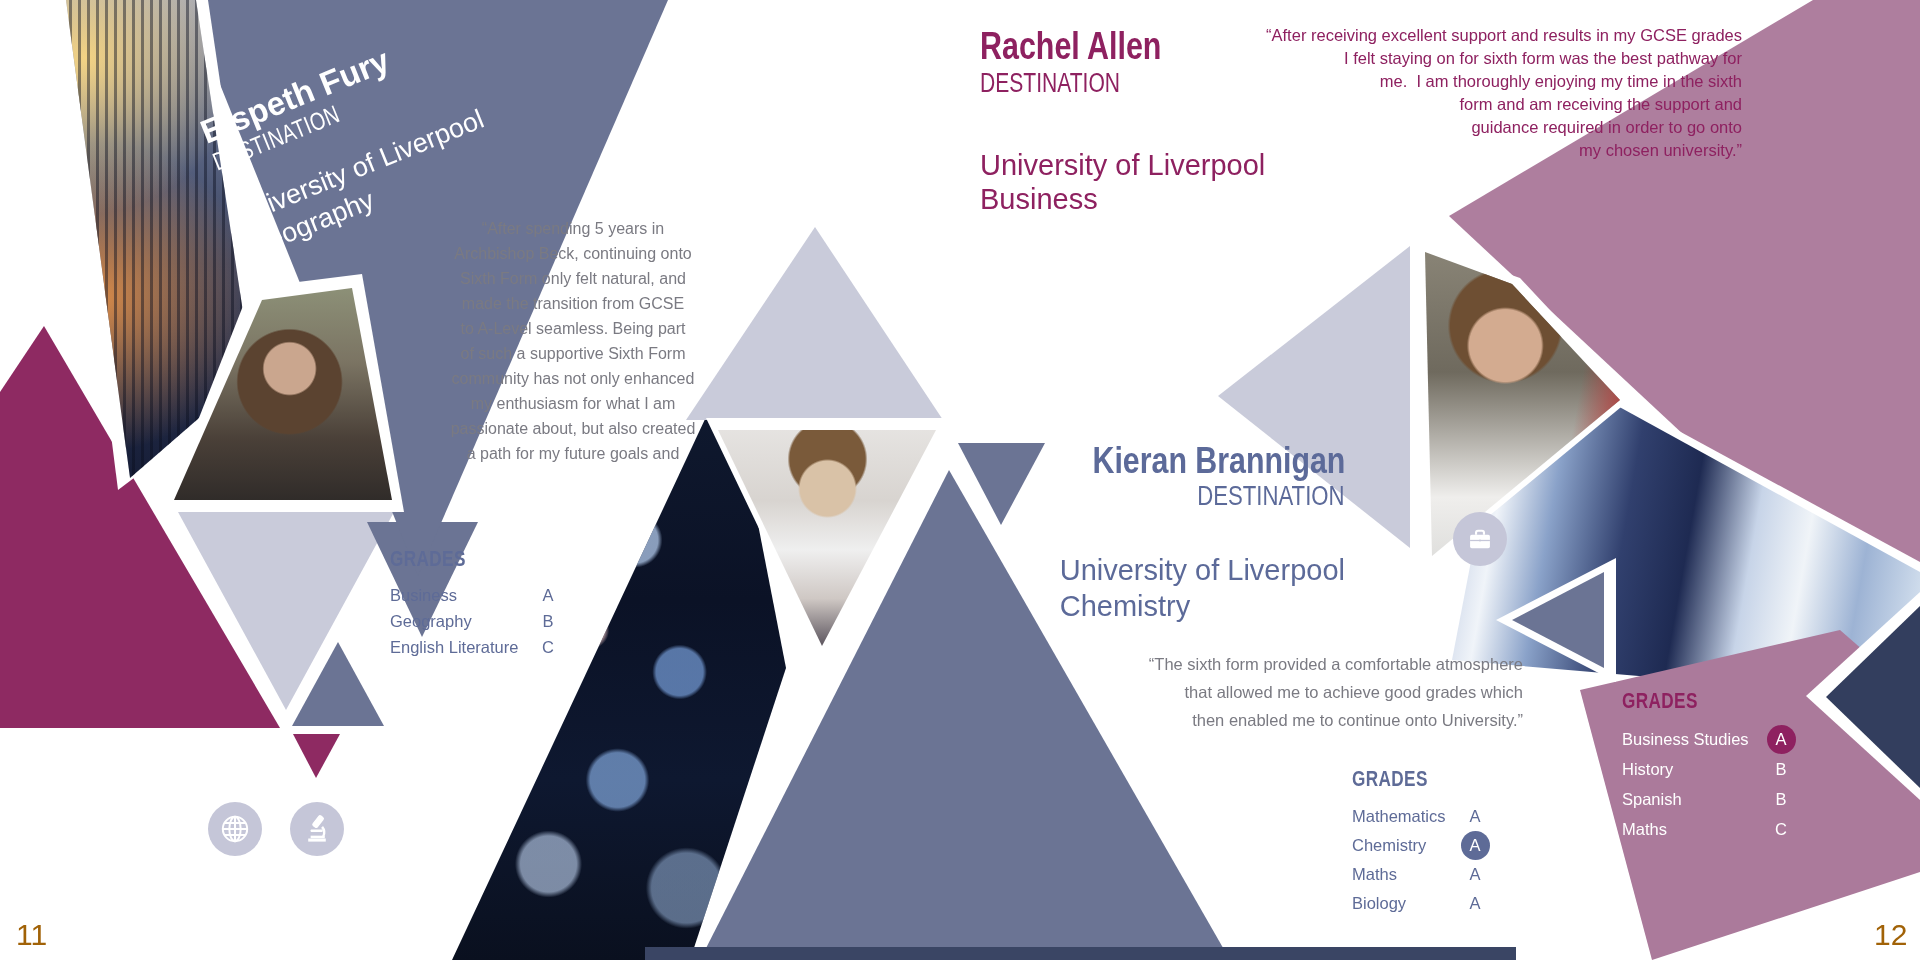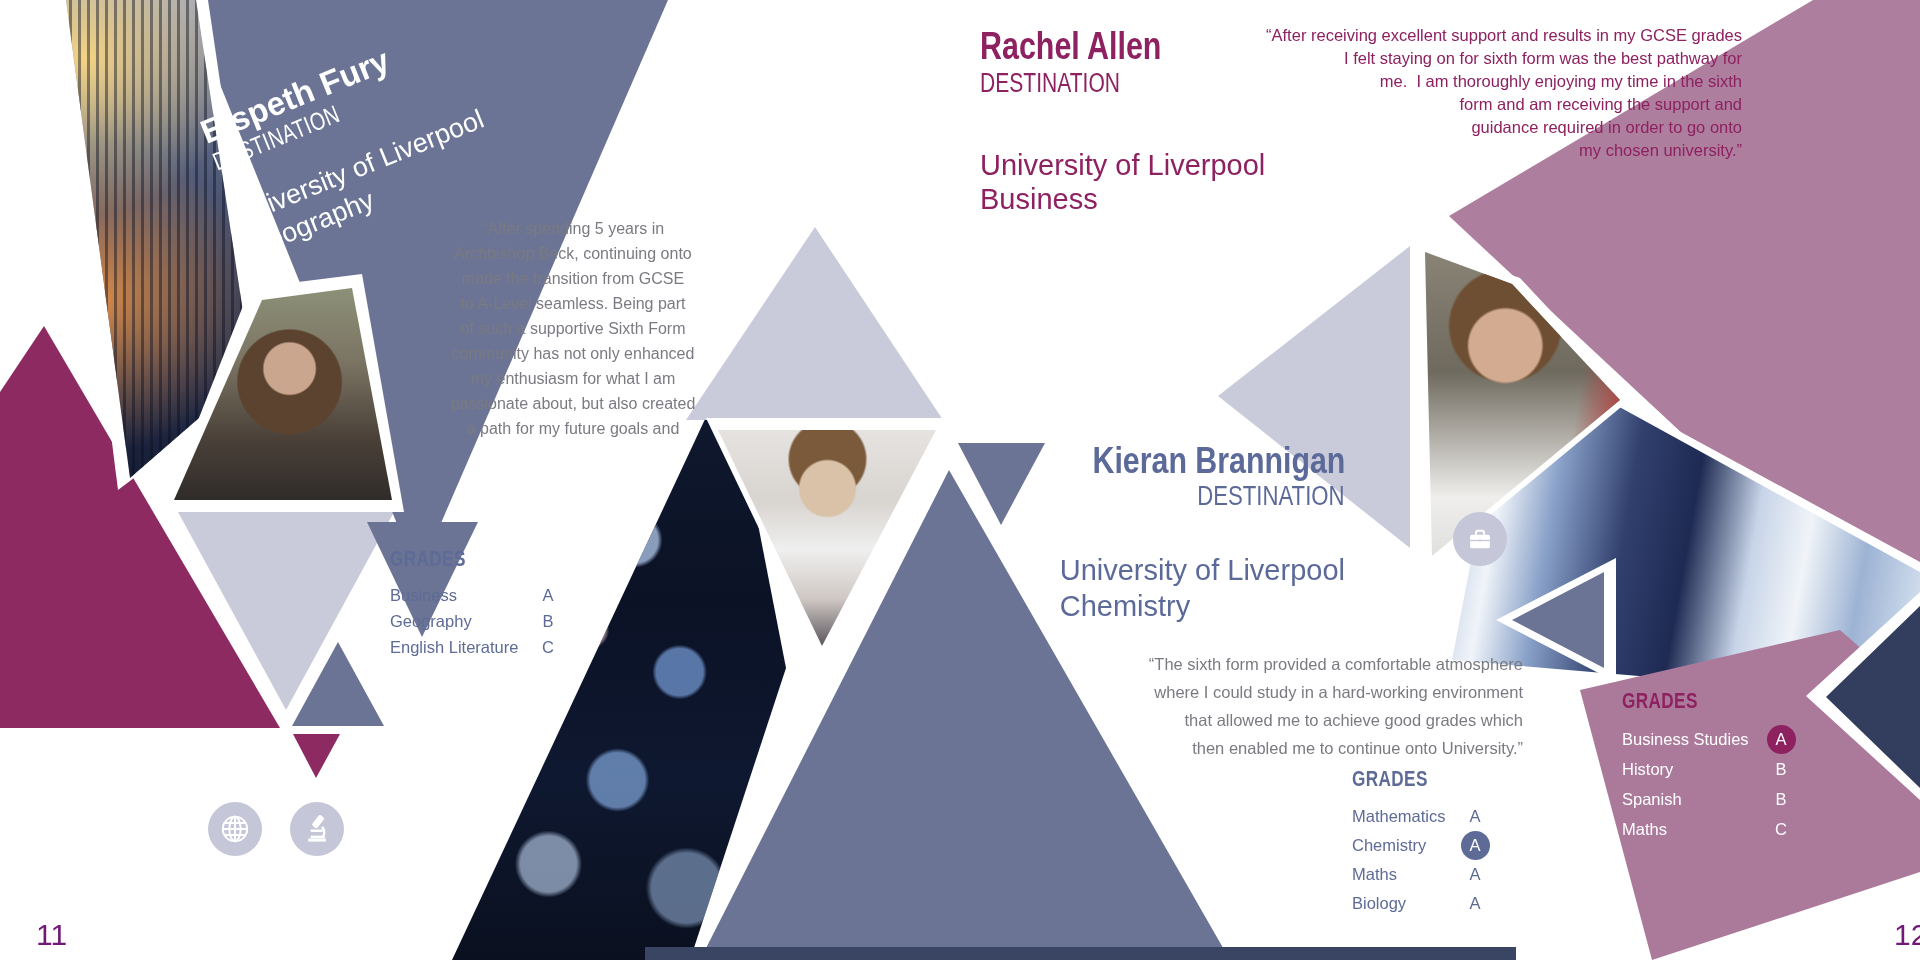--- a/index.html
+++ b/index.html
@@ -106,21 +106,21 @@
   .g-elspeth .grade-row{height:26px;}
   .g-kieran{left:1352px;top:766px;width:140px;color:#5e6b97;}
   .g-kieran .grade-row{height:29px;}
   .g-rachel{left:1622px;top:688px;width:176px;color:#fff;}
   .g-rachel .grade-row{height:30px;}
   .g-rachel .grades-title{color:#8e2160;}
   .g-elspeth .grades-title,.g-kieran .grades-title{color:#5e6b97;}
   .grades .rows{margin-top:10px;}
   .icon-circle{position:absolute;width:54px;height:54px;border-radius:50%;background:#c5c6d8;
     display:flex;align-items:center;justify-content:center;}
-  .page-num{position:absolute;font-size:30px;color:#701a75;margin-left:20px;}
+  .page-num{position:absolute;font-size:30px;color:#a16207;}
 </style>
 </head>
 <body>
 
 <div id="canvas">
 
   <div class="clip maroon-tri-left"></div>
   <div class="clip lav-inv-tri"></div>
   <div class="clip blue-inv-tri-left"></div>
   <div class="clip blue-up-tri-small"></div>
@@ -169,20 +169,21 @@
     <div class="dest"><span class="cond">DESTINATION</span></div>
     <div class="uni">
       <div>University of Liverpool</div>
       <div>Geography</div>
     </div>
   </div>
 
   <div class="quote quote-left">
     <div class="q-line">“After spending 5 years in</div>
     <div class="q-line">Archbishop Beck, continuing onto</div>
+    <div class="q-line">Sixth Form only felt natural, and</div>
     <div class="q-line">made the transition from GCSE</div>
     <div class="q-line">to A-Level seamless. Being part</div>
     <div class="q-line">of such a supportive Sixth Form</div>
     <div class="q-line">community has not only enhanced</div>
     <div class="q-line">my enthusiasm for what I am</div>
     <div class="q-line">passionate about, but also created</div>
     <div class="q-line">a path for my future goals and</div>
   </div>
 
   <div class="grades g-elspeth">
@@ -221,21 +222,20 @@
 
   <div class="k-block k-name"><span class="condR">Kieran Brannigan</span></div>
   <div class="k-block k-dest"><span class="condR">DESTINATION</span></div>
   <div class="k-block k-uni">
     <div>University of Liverpool</div>
     <div>Chemistry</div>
   </div>
 
   <div class="quote quote-kieran">
     <div class="q-line">“The sixth form provided a comfortable atmosphere</div>
-    <div class="q-line">where I could study in a hard-working environment</div>
     <div class="q-line">that allowed me to achieve good grades which</div>
     <div class="q-line">then enabled me to continue onto University.”</div>
   </div>
 
   <div class="grades g-kieran">
     <div class="grades-title"><span class="cond">GRADES</span></div>
     <div class="rows">
       <div class="grade-row">
         <span class="subj">Mathematics</span>
         <span class="gr">A</span>

